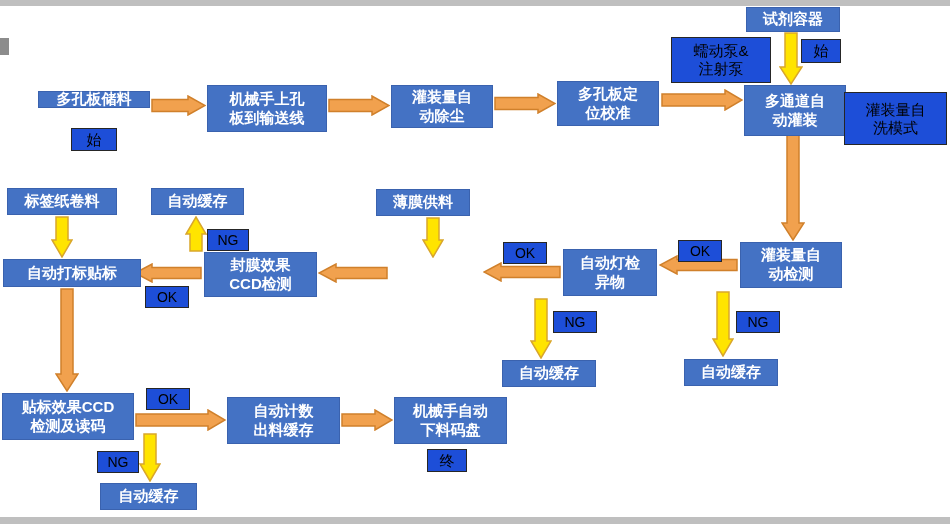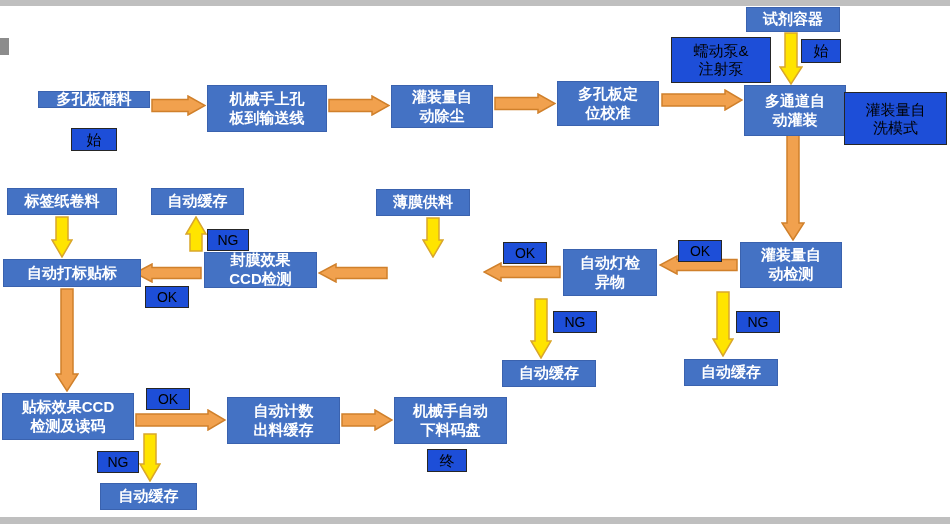--- a/index.html
+++ b/index.html
@@ -138,21 +138,21 @@
 动除尘</div>
   <div class="node" style="left:557px;top:81px;width:102px;height:45px">多孔板定
 位校准</div>
   <div class="node" style="left:744px;top:85px;width:102px;height:51px">多通道自
 动灌装</div>
   <div class="node" style="left:740px;top:242px;width:102px;height:46px">灌装量自
 动检测</div>
   <div class="node" style="left:563px;top:249px;width:94px;height:47px">自动灯检
 异物</div>
   <div class="node" style="left:376px;top:189px;width:94px;height:27px">薄膜供料</div>
-  <div class="node" style="left:204px;top:252px;width:113px;height:36px">封膜效果
+  <div class="node" style="left:204px;top:252px;width:113px;height:45px">封膜效果
 CCD检测</div>
   <div class="node" style="left:151px;top:188px;width:93px;height:27px">自动缓存</div>
   <div class="node" style="left:7px;top:188px;width:110px;height:27px">标签纸卷料</div>
   <div class="node" style="left:3px;top:259px;width:138px;height:28px">自动打标贴标</div>
   <div class="node" style="left:2px;top:393px;width:132px;height:47px">贴标效果CCD
 检测及读码</div>
   <div class="node" style="left:227px;top:397px;width:113px;height:47px">自动计数
 出料缓存</div>
   <div class="node" style="left:394px;top:397px;width:113px;height:47px">机械手自动
 下料码盘</div>

